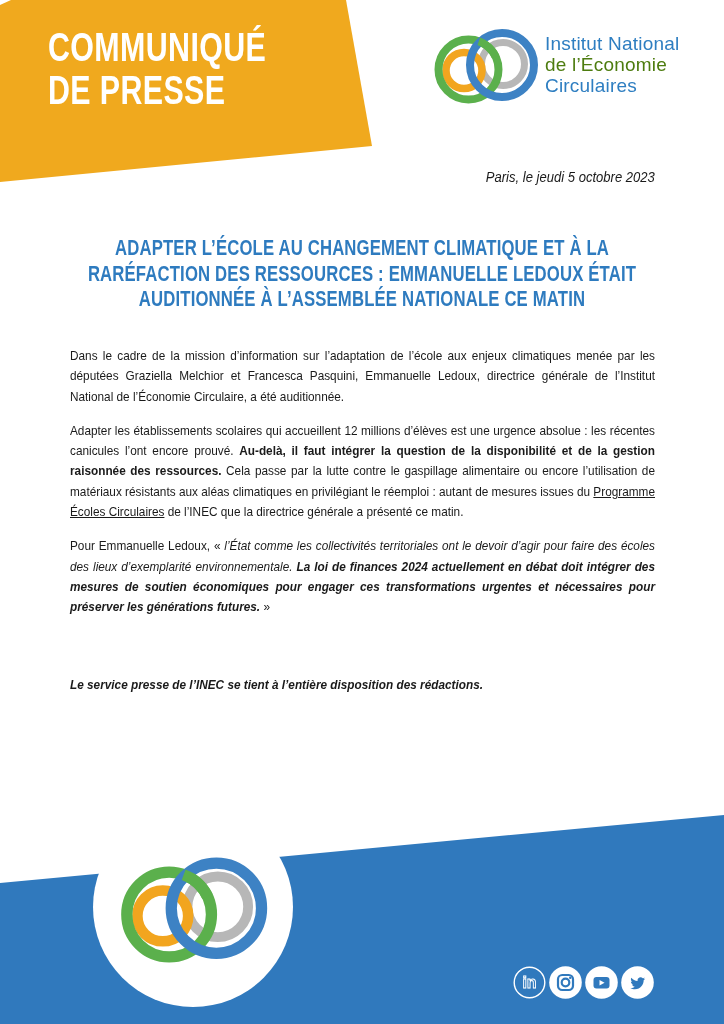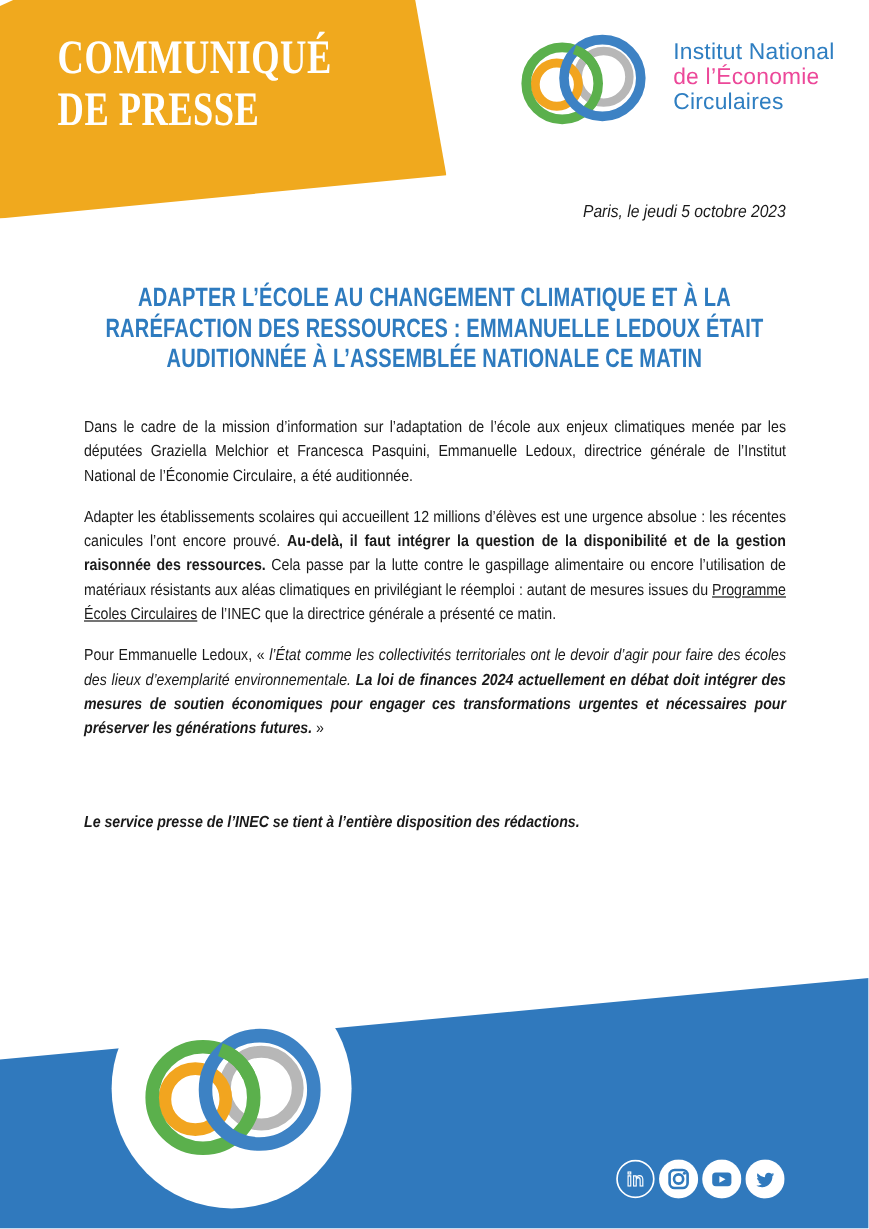--- a/index.html
+++ b/index.html
@@ -1,31 +1,31 @@
 <!DOCTYPE html>
 <html><head>
 <meta charset="utf-8">
 <style>
   html,body{margin:0;padding:0;background:#fff;}
   .page{position:relative;width:724px;height:1024px;background:#ffffff;overflow:hidden;
         font-family:"Liberation Sans",sans-serif;color:#1a1a1a;}
 
   
   .banner{position:absolute;left:0;top:0;width:380px;height:190px;background:#F0A91E;
-          clip-path:polygon(0px 5px,11px 0px,346px 0px,372px 146px,0px 182px);font-family:Liberation Serif, serif;}
+          clip-path:polygon(0px 5px,11px 0px,346px 0px,372px 146px,0px 182px);}
   .banner-text{position:absolute;left:48px;top:26px;color:#ffffff;font-weight:700;
           font-size:40px;line-height:43px;letter-spacing:.5px;
           transform:scaleX(.76);transform-origin:left top;white-space:nowrap;}
 
   
   .logo{position:absolute;left:428px;top:26px;width:280px;height:84px;}
   .logo-rings{position:absolute;left:0;top:0;}
   .logo-text{position:absolute;left:117px;top:7px;font-size:19px;line-height:21px;
-          font-weight:500;letter-spacing:.2px;white-space:nowrap;margin-left:16px;}
-  .lt-blue{color:#2E7EC1}.lt-green{color:#ec4899}
+          font-weight:500;letter-spacing:.2px;white-space:nowrap;}
+  .lt-blue{color:#2E7EC1}.lt-green{color:#4d7c0f}
 
   
   .date{position:absolute;right:69px;top:169px;font-style:italic;font-size:14.5px;
         transform:scaleX(.9);transform-origin:right top;white-space:nowrap;}
 
   
   .title{position:absolute;left:0;top:235px;width:724px;text-align:center;color:#2E7BBF;
          font-weight:700;font-size:22px;line-height:25.5px;letter-spacing:.2px;
          transform:scaleX(.76);transform-origin:center top;}
 

